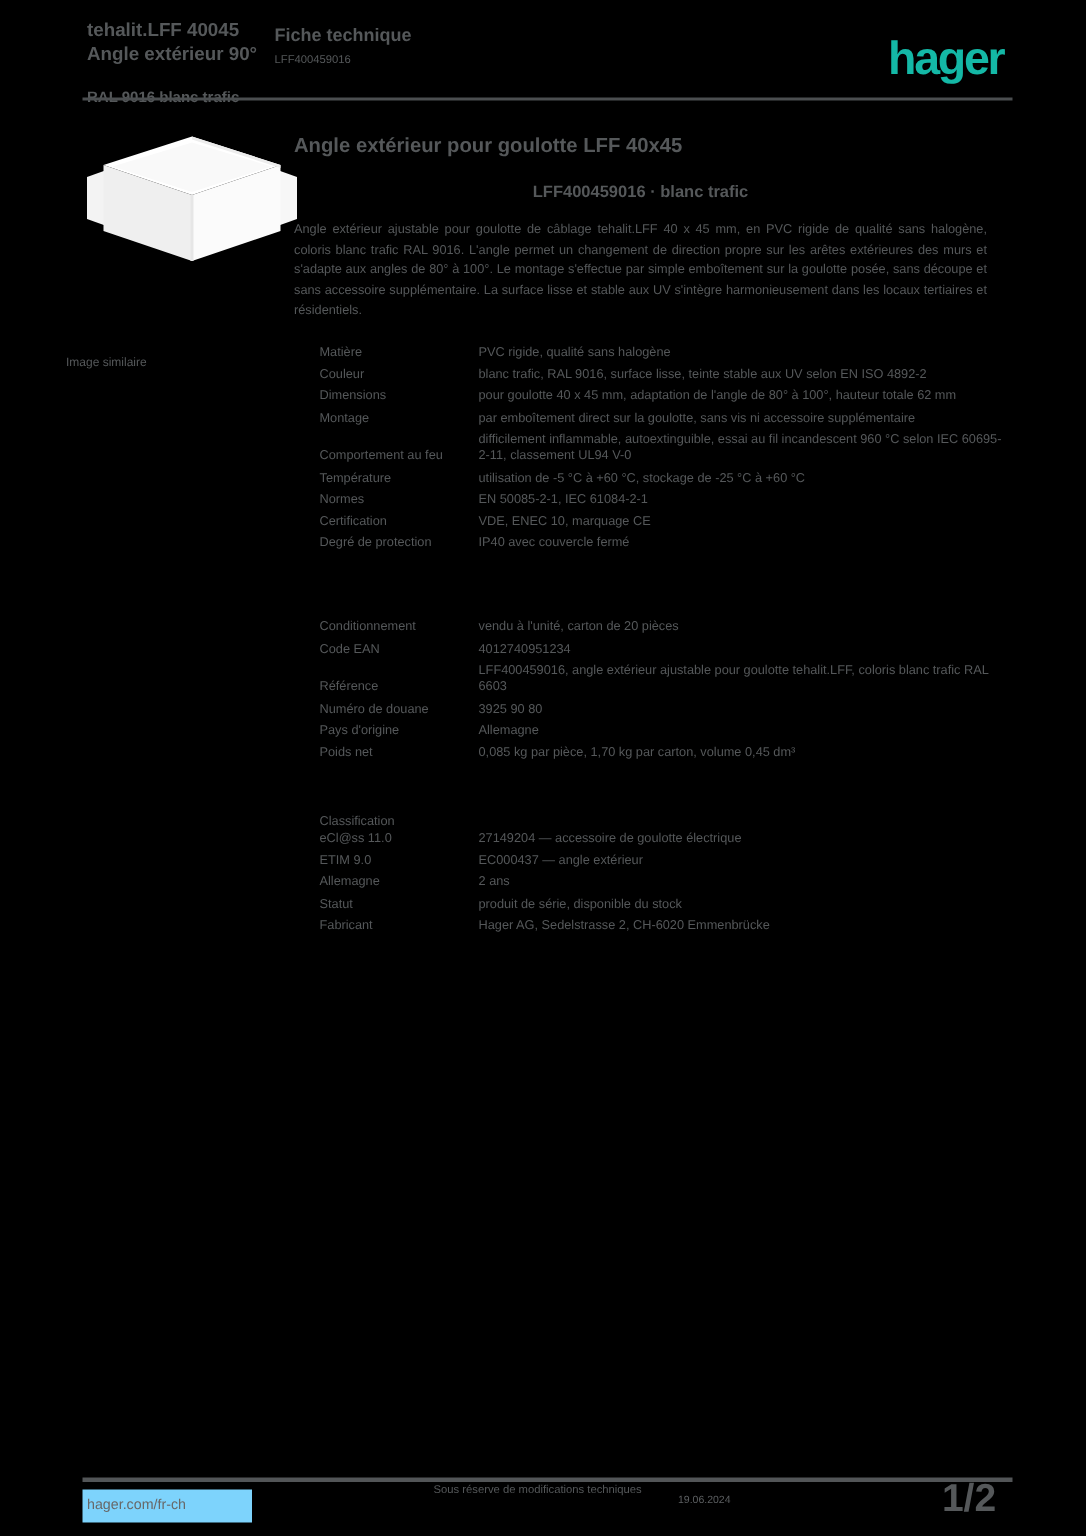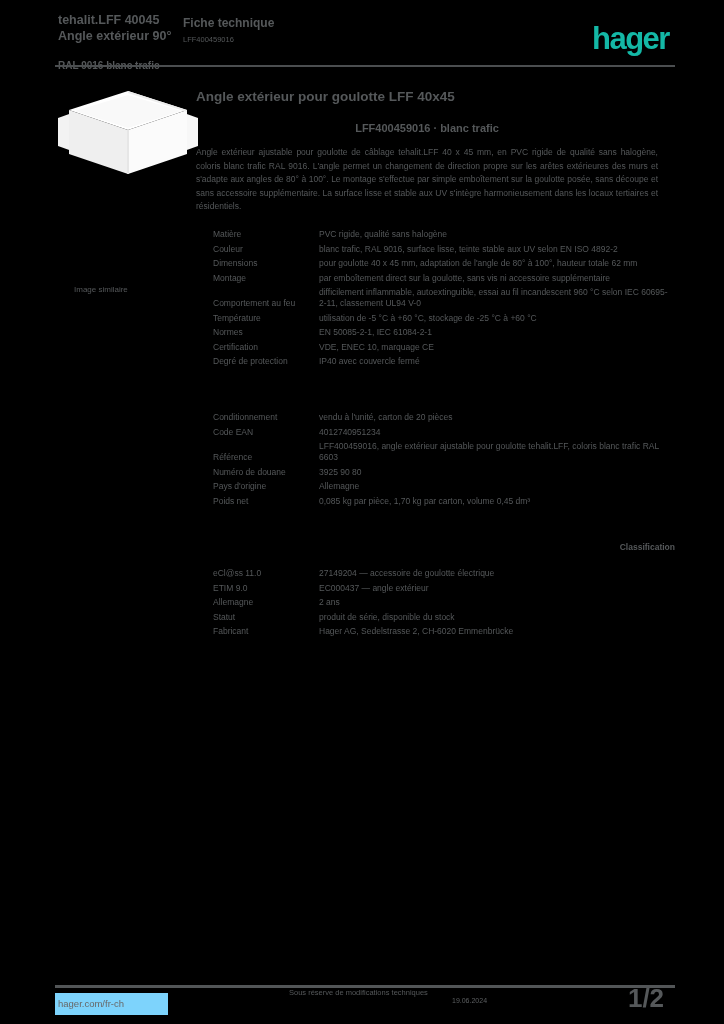--- a/index.html
+++ b/index.html
@@ -14,33 +14,33 @@
   .hdr-title{left:58px;top:13px;width:130px;font-size:12.5px;font-weight:bold;line-height:15.5px;}
   .hdr-title .t3{font-size:10px;line-height:13px;margin-top:15px;}
   .hdr-right{left:183px;top:16px;width:120px;}
   .hdr-right .r1{font-size:12px;font-weight:bold;line-height:14px;}
   .hdr-right .r2{font-size:7.5px;line-height:9px;margin-top:5px;}
   .logo{left:592px;top:21px;width:84px;font-size:31px;font-weight:800;letter-spacing:-1.5px;color:#14b8a6;}
   .rule{left:55px;top:65px;width:620px;height:2px;background:#4b4e50;}
 
   
   .product-img{left:58px;top:88px;width:140px;height:88px;}
-  .img-note{left:74px;top:237px;width:130px;font-size:8px;line-height:10px;margin-top:48px;}
+  .img-note{left:44px;top:237px;width:130px;font-size:8px;line-height:10px;}
 
   
   .col{left:196px;width:462px;}
   .p-title{top:89px;font-size:13.5px;font-weight:bold;line-height:16px;}
   .p-sub{top:122px;font-size:11px;font-weight:bold;line-height:13px;text-align:center;}
   .p-desc{top:146px;font-size:8.5px;line-height:13.5px;text-align:justify;}
 
   .spec-section{position:absolute;left:213px;width:462px;}
   .spec-a{top:229px;}
   .spec-b{top:412px;}
   .spec-c{top:542px;}
-  .spec-heading{font-size:8.5px;font-weight:bold;line-height:11px;margin-bottom:15px;text-align:right;}
+  .spec-heading{font-size:8.5px;font-weight:normal;line-height:11px;margin-bottom:0;}
   .spec-row{display:flex;font-size:8.5px;line-height:11px;margin-bottom:3.5px;align-items:flex-end;}
   .spec-label{width:100px;flex-shrink:0;padding-right:6px;}
   .spec-value{flex:1;}
 
   
   .f-rule{left:55px;top:985px;width:620px;height:3px;background:#525557;}
   .f-chip{left:55px;top:993px;width:113px;height:22px;background:#7dd3fc;}
   .f-chip span{display:block;padding-left:3px;font-size:9.5px;line-height:22px;color:#686868;}
   .f-note{left:289px;top:988px;width:170px;font-size:7.5px;line-height:9px;}
   .f-date{left:452px;top:996px;width:90px;font-size:7px;line-height:9px;color:#5c5f61;}

